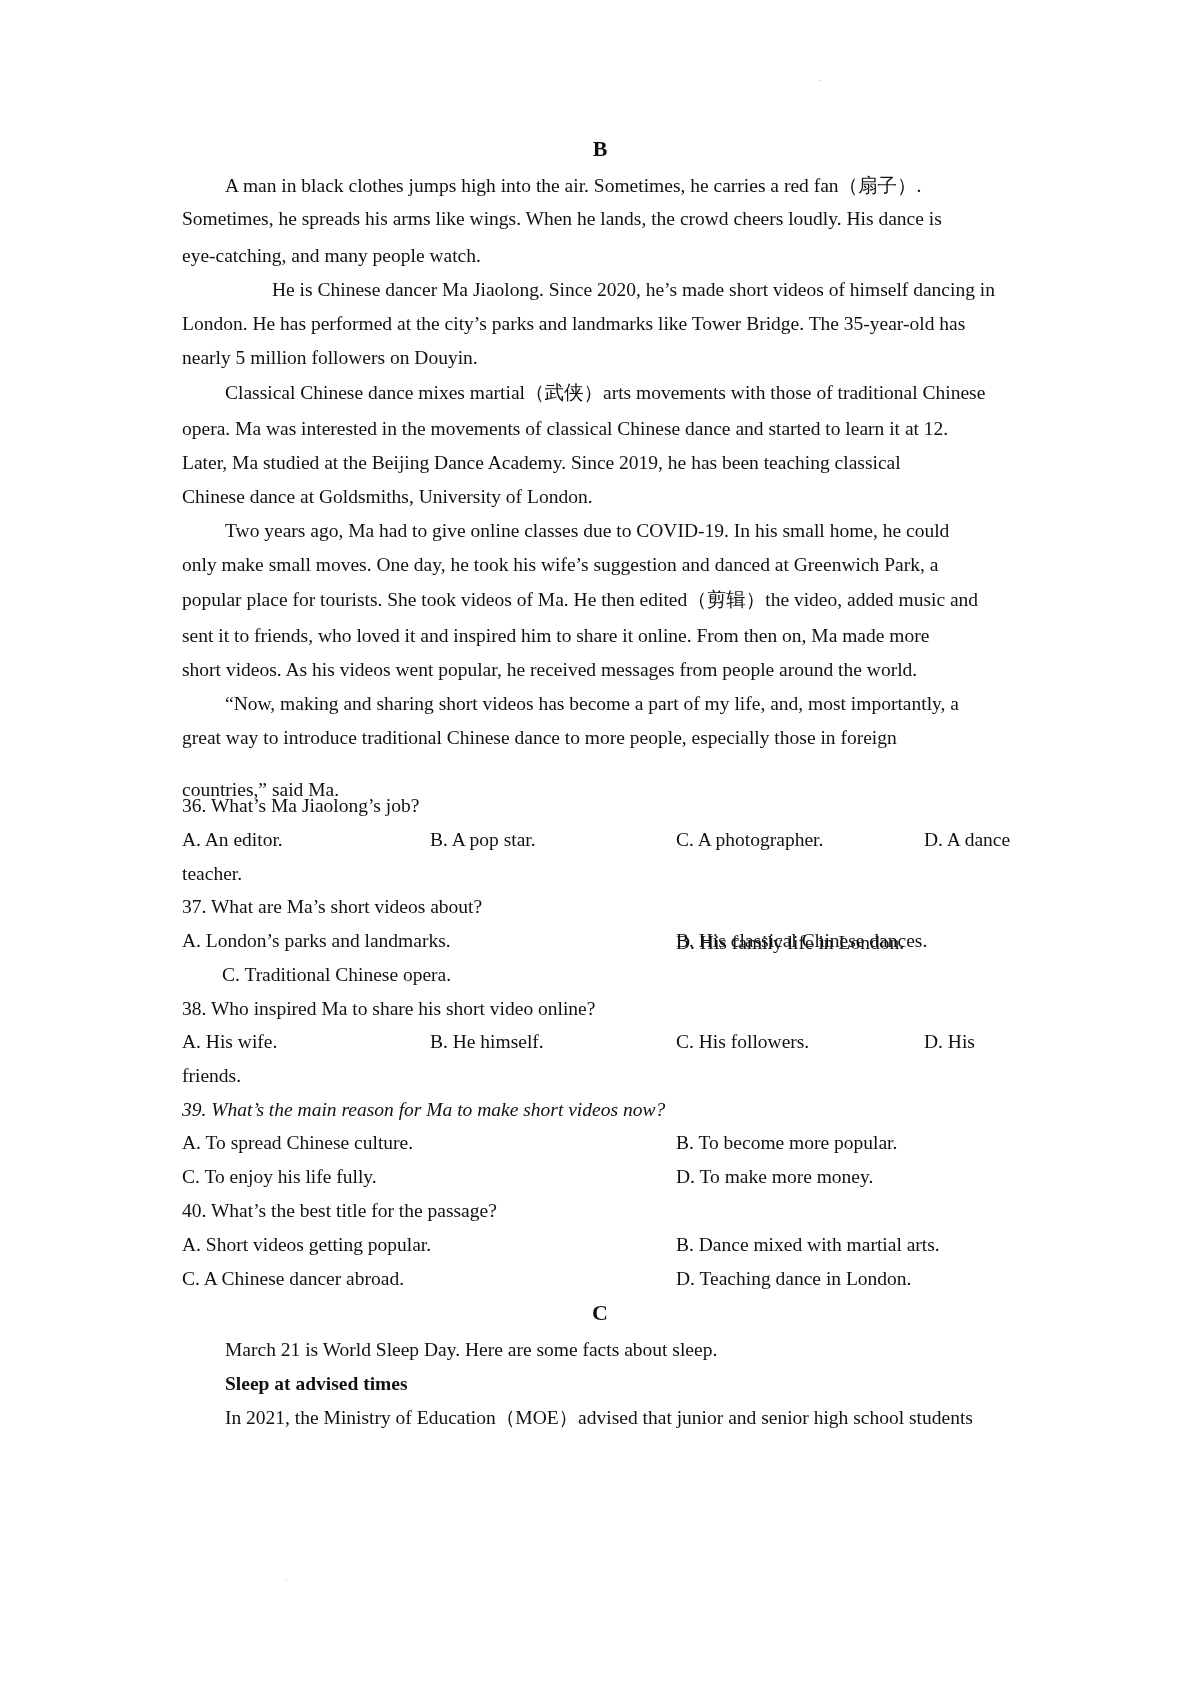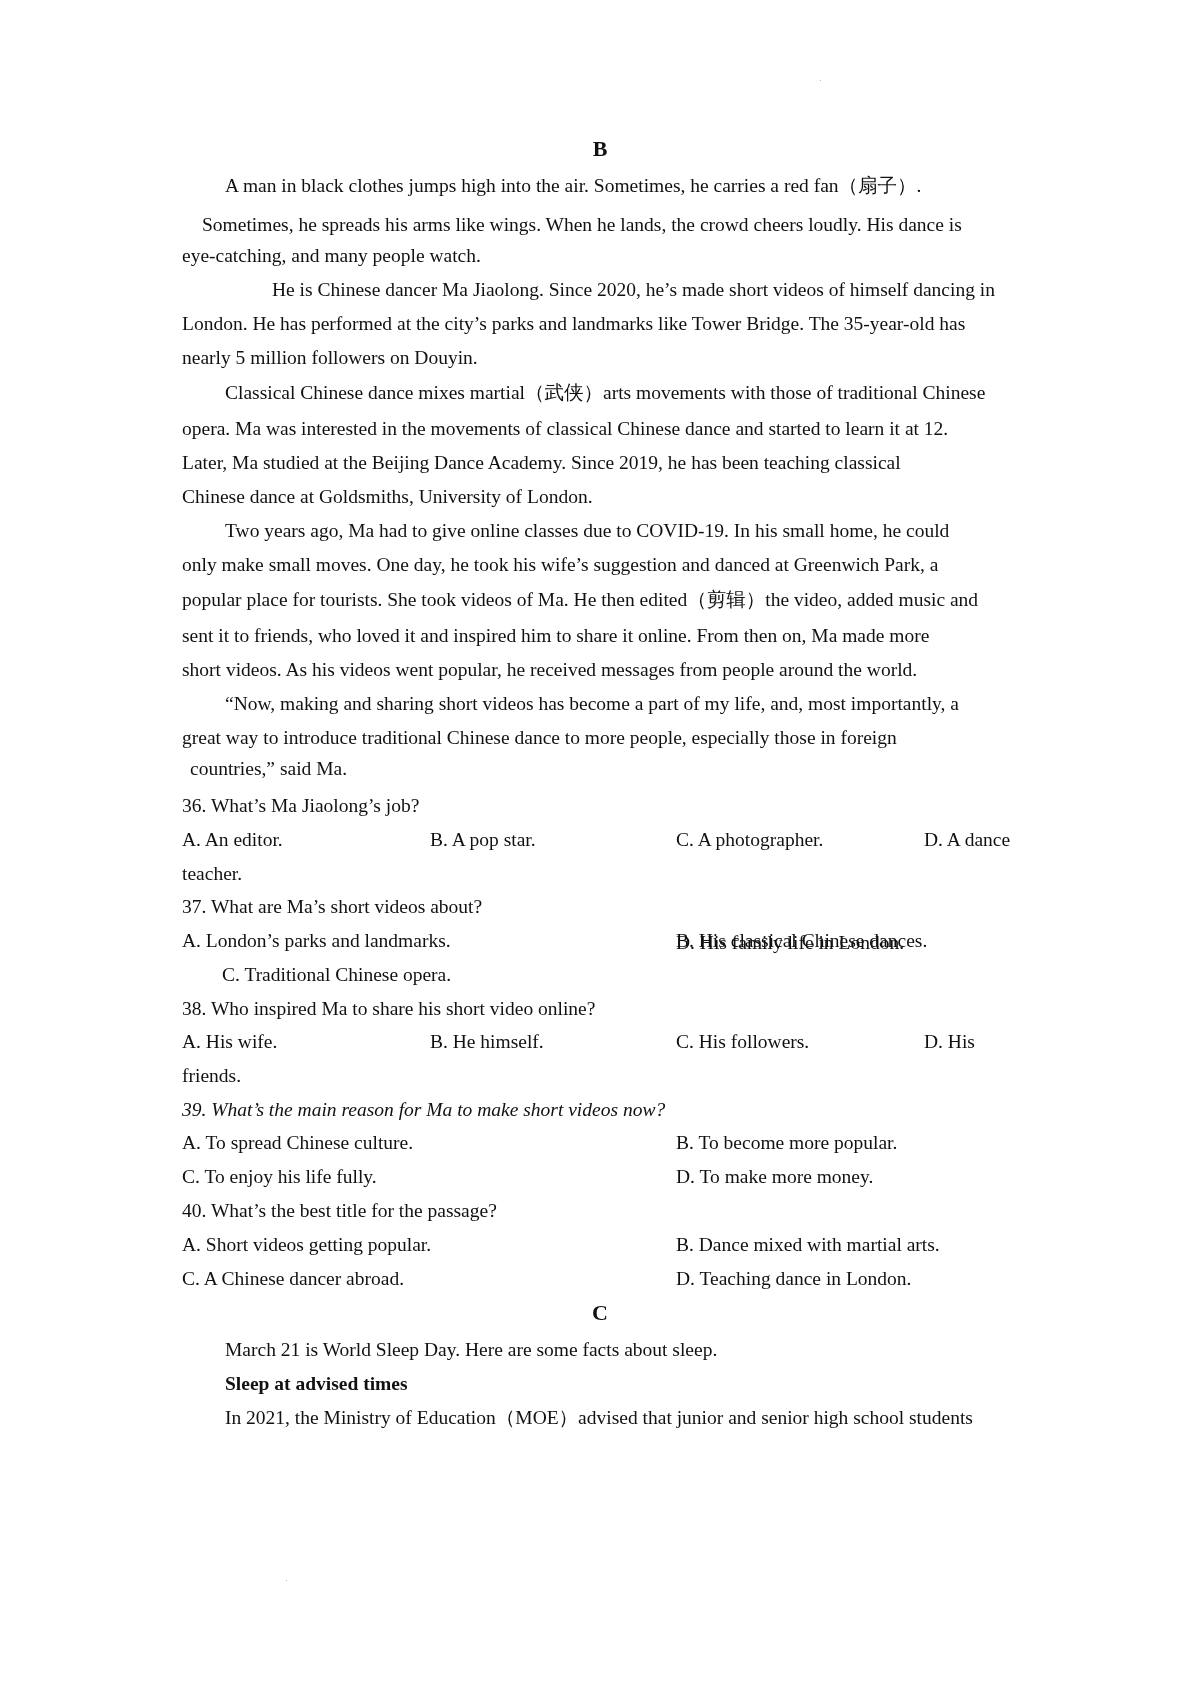--- a/index.html
+++ b/index.html
@@ -24,41 +24,41 @@
 </head>
 <body>
 
 <div class="page">
   <div class="dot" style="left:820px;top:80px;"></div>
   <div class="dot" style="left:286px;top:1580px;"></div>
 
   <div class="heading" style="top:136px;">B</div>
 
   <div class="line indent" style="top:175px;">A man in black clothes jumps high into the air. Sometimes, he carries a red fan（扇子）.</div>
-  <div class="line" style="top:214px;margin-left:20px;">Sometimes, he spreads his arms like wings. When he lands, the crowd cheers loudly. His dance is</div>
+  <div class="line" style="top:208px;">Sometimes, he spreads his arms like wings. When he lands, the crowd cheers loudly. His dance is</div>
   <div class="line" style="top:245px;">eye-catching, and many people watch.</div>
 
   <div class="line indent" style="top:279px;margin-left:47px;">He is Chinese dancer Ma Jiaolong. Since 2020, he’s made short videos of himself dancing in</div>
   <div class="line" style="top:313px;">London. He has performed at the city’s parks and landmarks like Tower Bridge. The 35-year-old has</div>
   <div class="line" style="top:347px;">nearly 5 million followers on Douyin.</div>
 
   <div class="line indent" style="top:382px;">Classical Chinese dance mixes martial（武侠）arts movements with those of traditional Chinese</div>
   <div class="line" style="top:418px;">opera. Ma was interested in the movements of classical Chinese dance and started to learn it at 12.</div>
   <div class="line" style="top:452px;">Later, Ma studied at the Beijing Dance Academy. Since 2019, he has been teaching classical</div>
   <div class="line" style="top:486px;">Chinese dance at Goldsmiths, University of London.</div>
 
   <div class="line indent" style="top:520px;">Two years ago, Ma had to give online classes due to COVID-19. In his small home, he could</div>
   <div class="line" style="top:554px;">only make small moves. One day, he took his wife’s suggestion and danced at Greenwich Park, a</div>
   <div class="line" style="top:589px;">popular place for tourists. She took videos of Ma. He then edited（剪辑）the video, added music and</div>
   <div class="line" style="top:625px;">sent it to friends, who loved it and inspired him to share it online. From then on, Ma made more</div>
   <div class="line" style="top:659px;">short videos. As his videos went popular, he received messages from people around the world.</div>
 
   <div class="line indent" style="top:693px;">“Now, making and sharing short videos has become a part of my life, and, most importantly, a</div>
   <div class="line" style="top:727px;">great way to introduce traditional Chinese dance to more people, especially those in foreign</div>
-  <div class="line" style="top:758px;margin-left:8px;">countries,” said Ma.</div>
+  <div class="line" style="top:779px;">countries,” said Ma.</div>
 
   <div class="line" style="top:795px;">36. What’s Ma Jiaolong’s job?</div>
   <div class="opt c1" style="top:829px;">A. An editor.</div>
   <div class="opt c2" style="top:829px;text-align:right;">B. A pop star.</div>
   <div class="opt c3" style="top:829px;">C. A photographer.</div>
   <div class="opt c4" style="top:829px;">D. A dance</div>
   <div class="line" style="top:863px;">teacher.</div>
 
   <div class="line" style="top:896px;">37. What are Ma’s short videos about?</div>
   <div class="opt c1" style="top:930px;">A. London’s parks and landmarks.</div>

